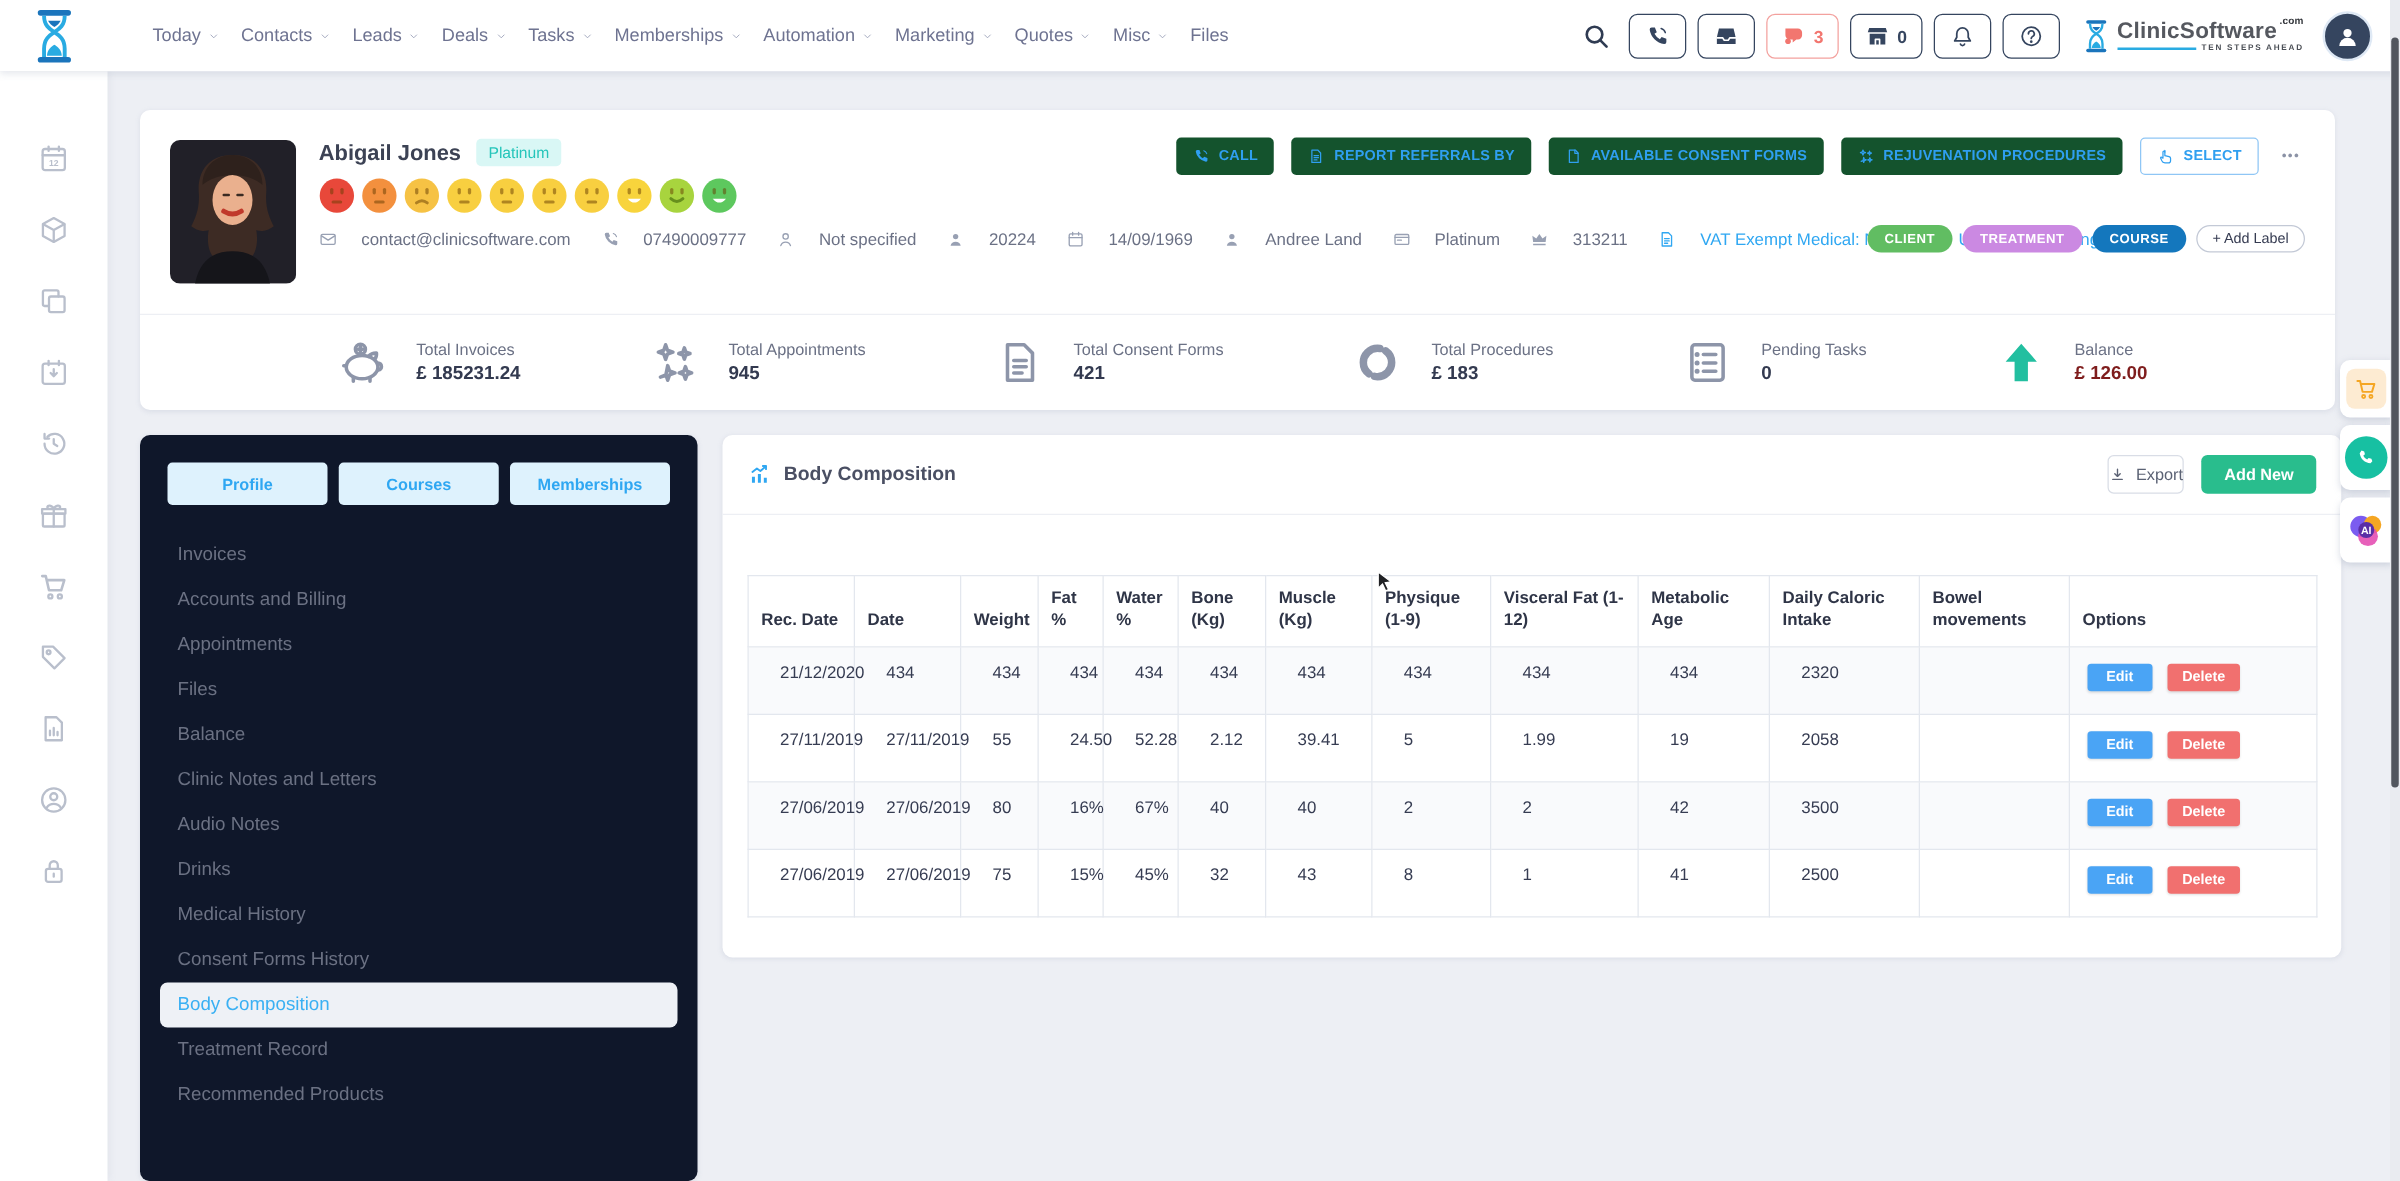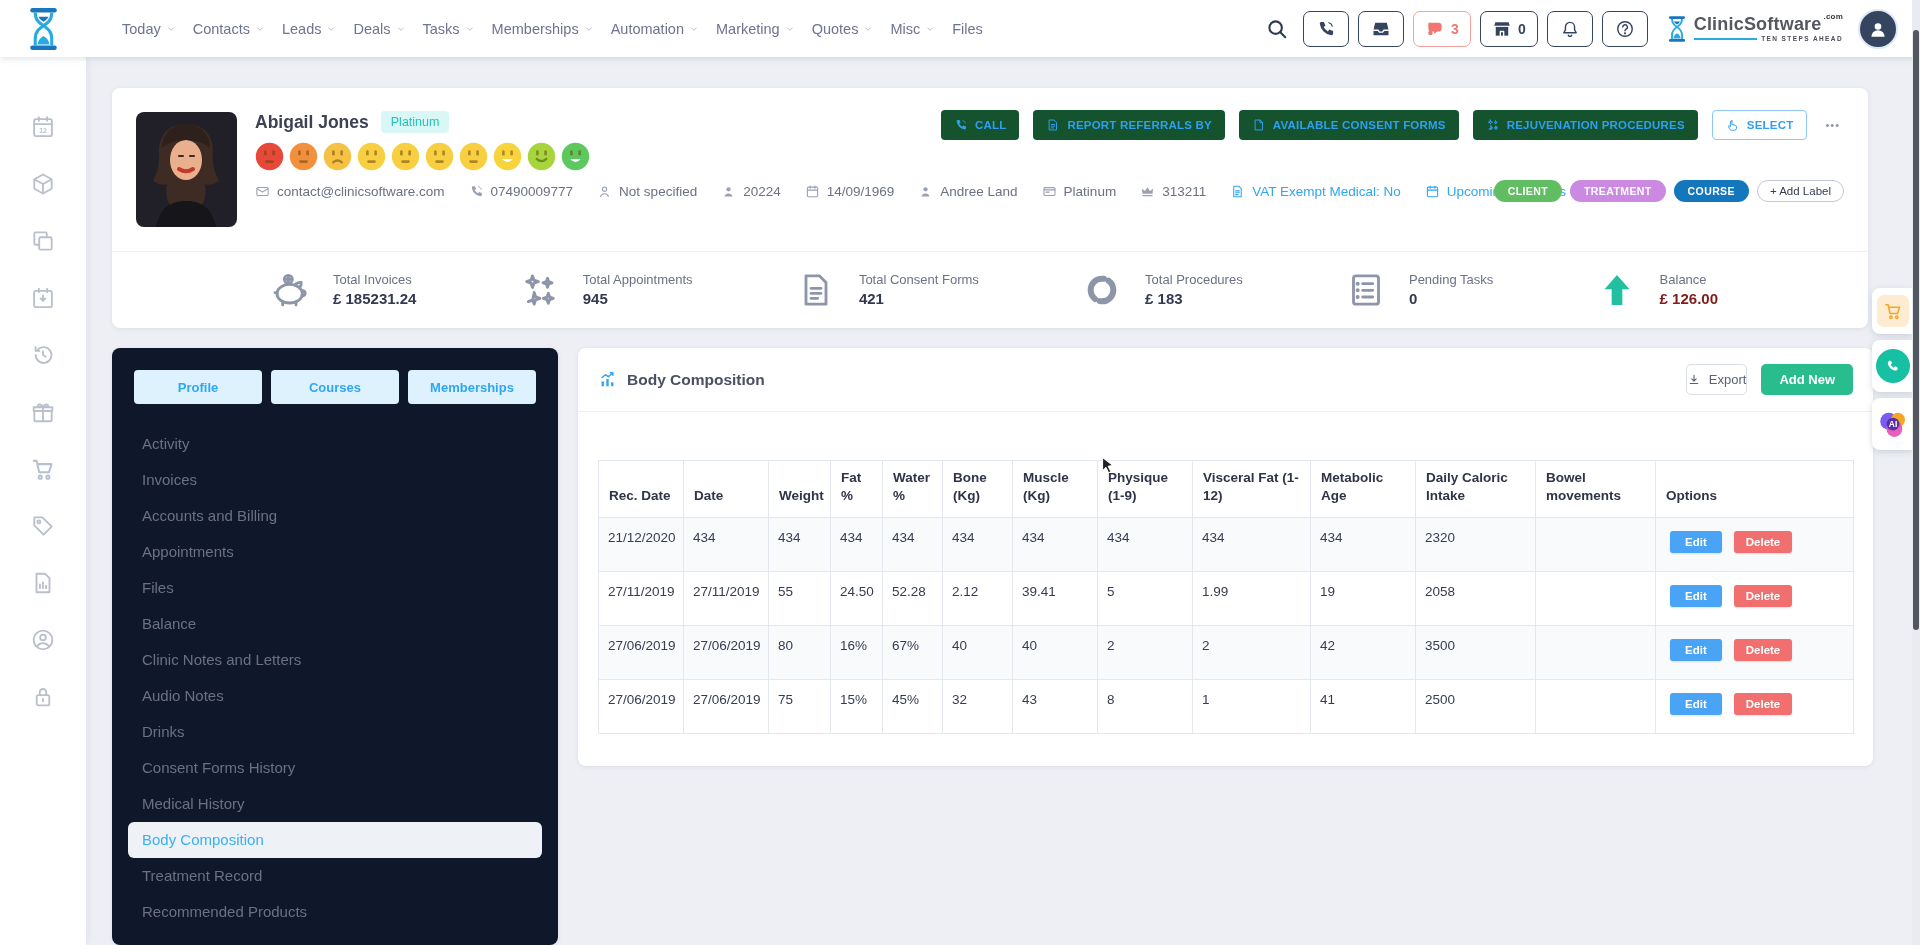--- a/index.html
+++ b/index.html
@@ -41,21 +41,21 @@
   .client-card{position:absolute;left:112px;top:88px;width:1756px;height:240px;background:#fff;border-radius:8px;box-shadow:0 1px 4px rgba(140,152,176,.18)}
   .photo{position:absolute;left:24px;top:24px;width:101px;height:115px;border-radius:8px;overflow:hidden}
   .photo svg{width:100%;height:100%;display:block}
   .client-info{position:absolute;left:143px;top:20px;width:1400px}
   .name-row{display:flex;align-items:center;height:28px}
   .cname{font-size:17.5px;font-weight:bold;color:#3c4254}
   .tier{margin-left:12px;background:#d9f7f5;color:#25c5ba;font-size:12.5px;padding:4px 10px;border-radius:4px}
   .faces{display:flex;gap:5px;margin-top:6px}
   .face{width:29px;height:29px;cursor:pointer}
   .contacts{display:flex;align-items:center;gap:24px;margin-top:13px}
-  .citem{display:flex;align-items:center;gap:7px;font-size:13.5px;color:#6b7185;white-space:nowrap}
+  .citem{display:flex;align-items:center;gap:19px;font-size:13.5px;color:#6b7185;white-space:nowrap}
   .citem .ic{width:15px;height:15px;color:#98a0b3}
   .citem.accent{color:#2fa7f2}
   .citem.accent .ic{color:#2fa7f2}
   .card-right{position:absolute;top:22px;right:24px;display:flex;flex-direction:column;align-items:flex-end;gap:40px}
   .actions{display:flex;align-items:center;gap:14px}
   .act-btn{display:flex;align-items:center;gap:7px;height:30px;padding:0 13px;border-radius:4px;background:#14532d;color:#2f9ff0;font-size:11.5px;font-weight:bold;letter-spacing:.2px;cursor:pointer;white-space:nowrap}
   .act-btn .ic{width:14px;height:14px}
   .act-btn.outline{background:#fff;border:1px solid #8fc6f5}
   .more-btn{color:#8c93a6;font-size:11px;letter-spacing:1px;cursor:pointer;padding:0 4px}
   .tags{display:flex;align-items:center;gap:8px}
@@ -86,21 +86,21 @@
   .title-ic svg{width:100%;height:100%}
   .mp-title{font-size:15.5px;font-weight:600;color:#4a4f63}
   .mp-btns{margin-left:auto;display:flex;align-items:center}
   .export-btn{display:flex;align-items:center;gap:8px;height:31px;padding:0 0;border:1px solid #d9dde6;border-radius:5px;background:#fff;color:#5b6274;font-size:13px;cursor:pointer}
   .export-btn .ic{width:14px;height:14px}
   .addnew-btn{height:31px;display:flex;align-items:center;padding:0 18px;background:#29bd8d;color:#fff;border-radius:5px;font-size:13px;font-weight:600;margin-left:14px;cursor:pointer}
   .tbl-wrap{margin:48px 20px 0 20px}
   table{border-collapse:collapse;table-layout:fixed;width:1255px;font-size:13.5px;color:#363c52}
   th,td{border:1px solid #e3e7ee}
   th{vertical-align:bottom;text-align:left;padding:8px 10px 12px 10px;font-weight:600;color:#2f3547;height:56px;line-height:1.35;background:#fff}
-  td{vertical-align:top;padding:12px 9px;height:54px}
+  td{vertical-align:top;padding:12px 25px;height:54px}
   tr.striped td{background:#f9fafc}
   td.opt-cell{padding:13px 10px 0 14px}
   .btn-edit{display:inline-block;background:#4aa4f5;color:#fff;font-size:11.5px;font-weight:bold;padding:5px 15px;border-radius:3px;margin-right:12px;cursor:pointer;box-shadow:0 1px 2px rgba(0,0,0,.12)}
   .btn-delete{display:inline-block;background:#f1706f;color:#fff;font-size:11.5px;font-weight:bold;padding:5px 12px;border-radius:3px;cursor:pointer;box-shadow:0 1px 2px rgba(0,0,0,.12)}
 
   
   .float-card{position:absolute;left:1872px;width:41px;background:#fff;border-radius:8px 0 0 8px;box-shadow:0 2px 6px rgba(140,152,176,.35);display:flex;align-items:center;justify-content:center;cursor:pointer;z-index:40}
   .cart-inner{width:32px;height:32px;border-radius:7px;background:#fdebd2;display:flex;align-items:center;justify-content:center;color:#f5a623}
   .cart-inner .ic{width:20px;height:20px}
   .wa-circle{width:34px;height:34px;border-radius:50%;background:#17c0a2;display:flex;align-items:center;justify-content:center;color:#fff}
@@ -697,31 +697,30 @@
     </div>
 </section>
 
 <section class="left-panel">
   <div class="ptabs" id="ptabs">
       <div class="ptab">Profile</div>
       <div class="ptab">Courses</div>
       <div class="ptab">Memberships</div>
     </div>
   <div class="pmenu" id="pmenu">
-      <div class="pm-item">Activity</div>
       <div class="pm-item">Invoices</div>
       <div class="pm-item">Accounts and Billing</div>
       <div class="pm-item">Appointments</div>
       <div class="pm-item">Files</div>
       <div class="pm-item">Balance</div>
       <div class="pm-item">Clinic Notes and Letters</div>
       <div class="pm-item">Audio Notes</div>
       <div class="pm-item">Drinks</div>
+      <div class="pm-item">Medical History</div>
       <div class="pm-item">Consent Forms History</div>
-      <div class="pm-item">Medical History</div>
       <div class="pm-item active">Body Composition</div>
       <div class="pm-item">Treatment Record</div>
       <div class="pm-item">Recommended Products</div>
     </div>
 </section>
 
 <section class="main-panel">
   <div class="mp-head">
     <span class="title-ic" id="title-ic">
         <svg viewBox="0 0 24 24" fill="none" stroke="currentColor" stroke-width="1.7" stroke-linecap="round" stroke-linejoin="round">

